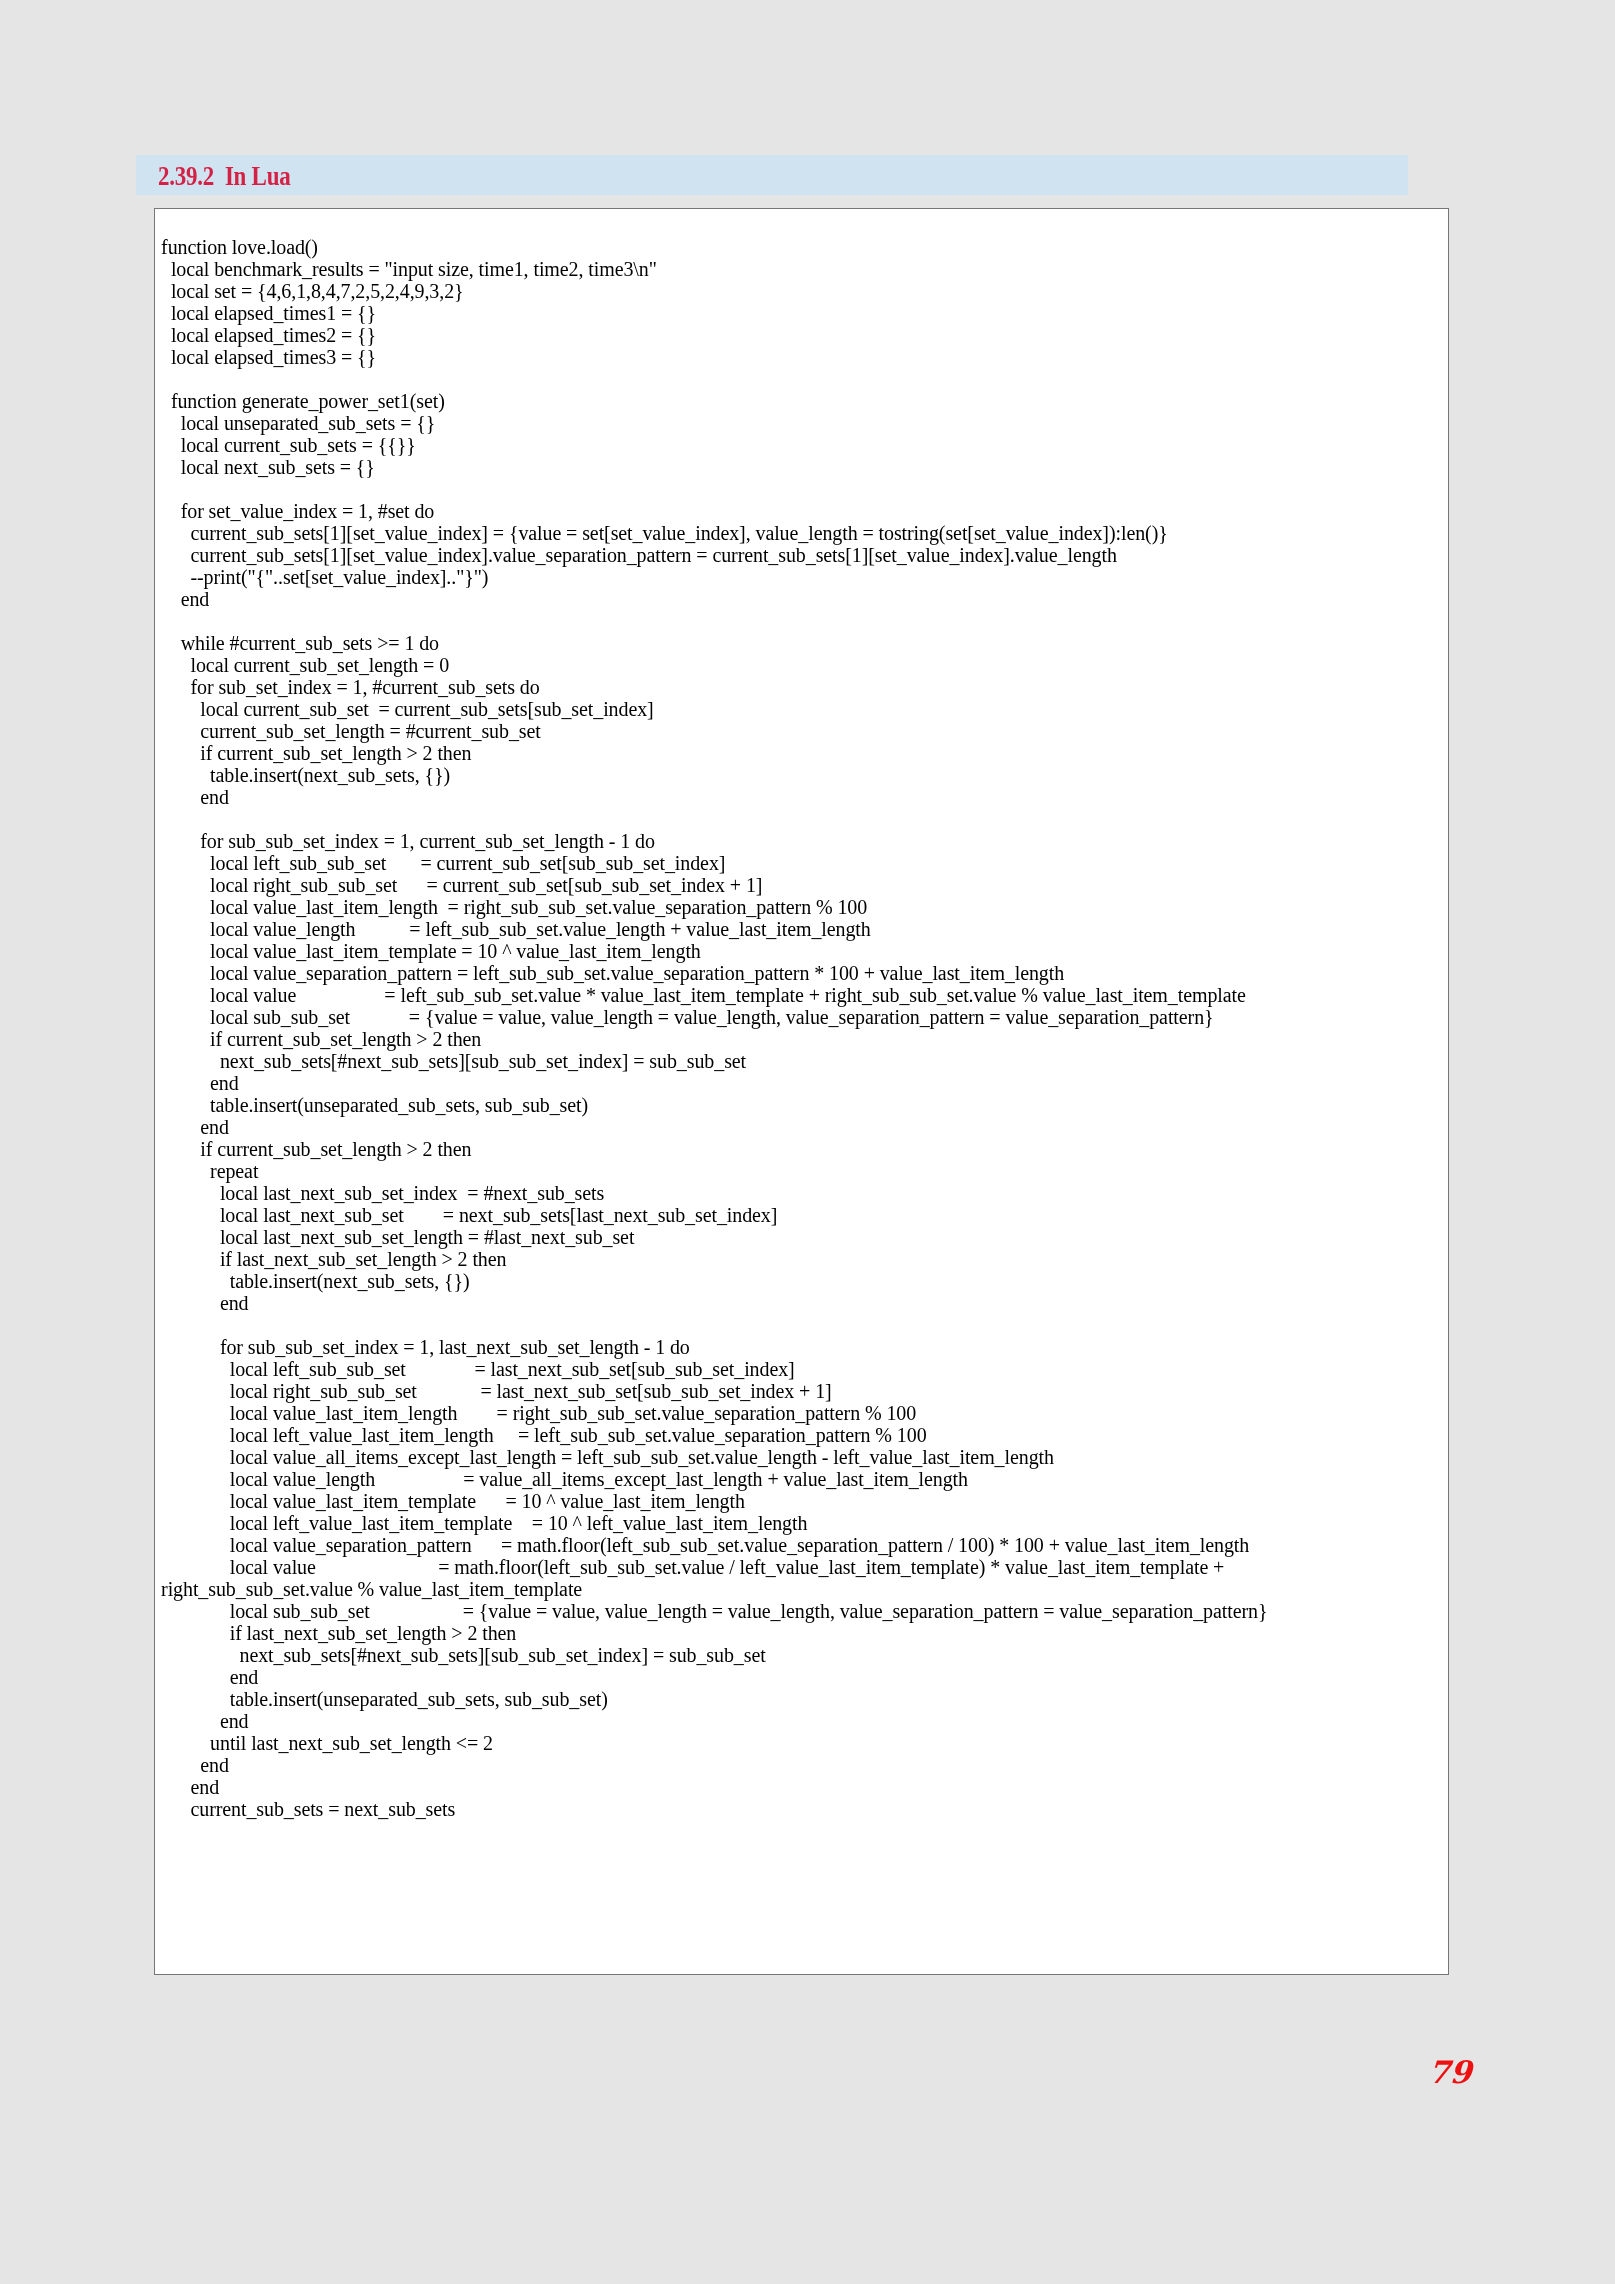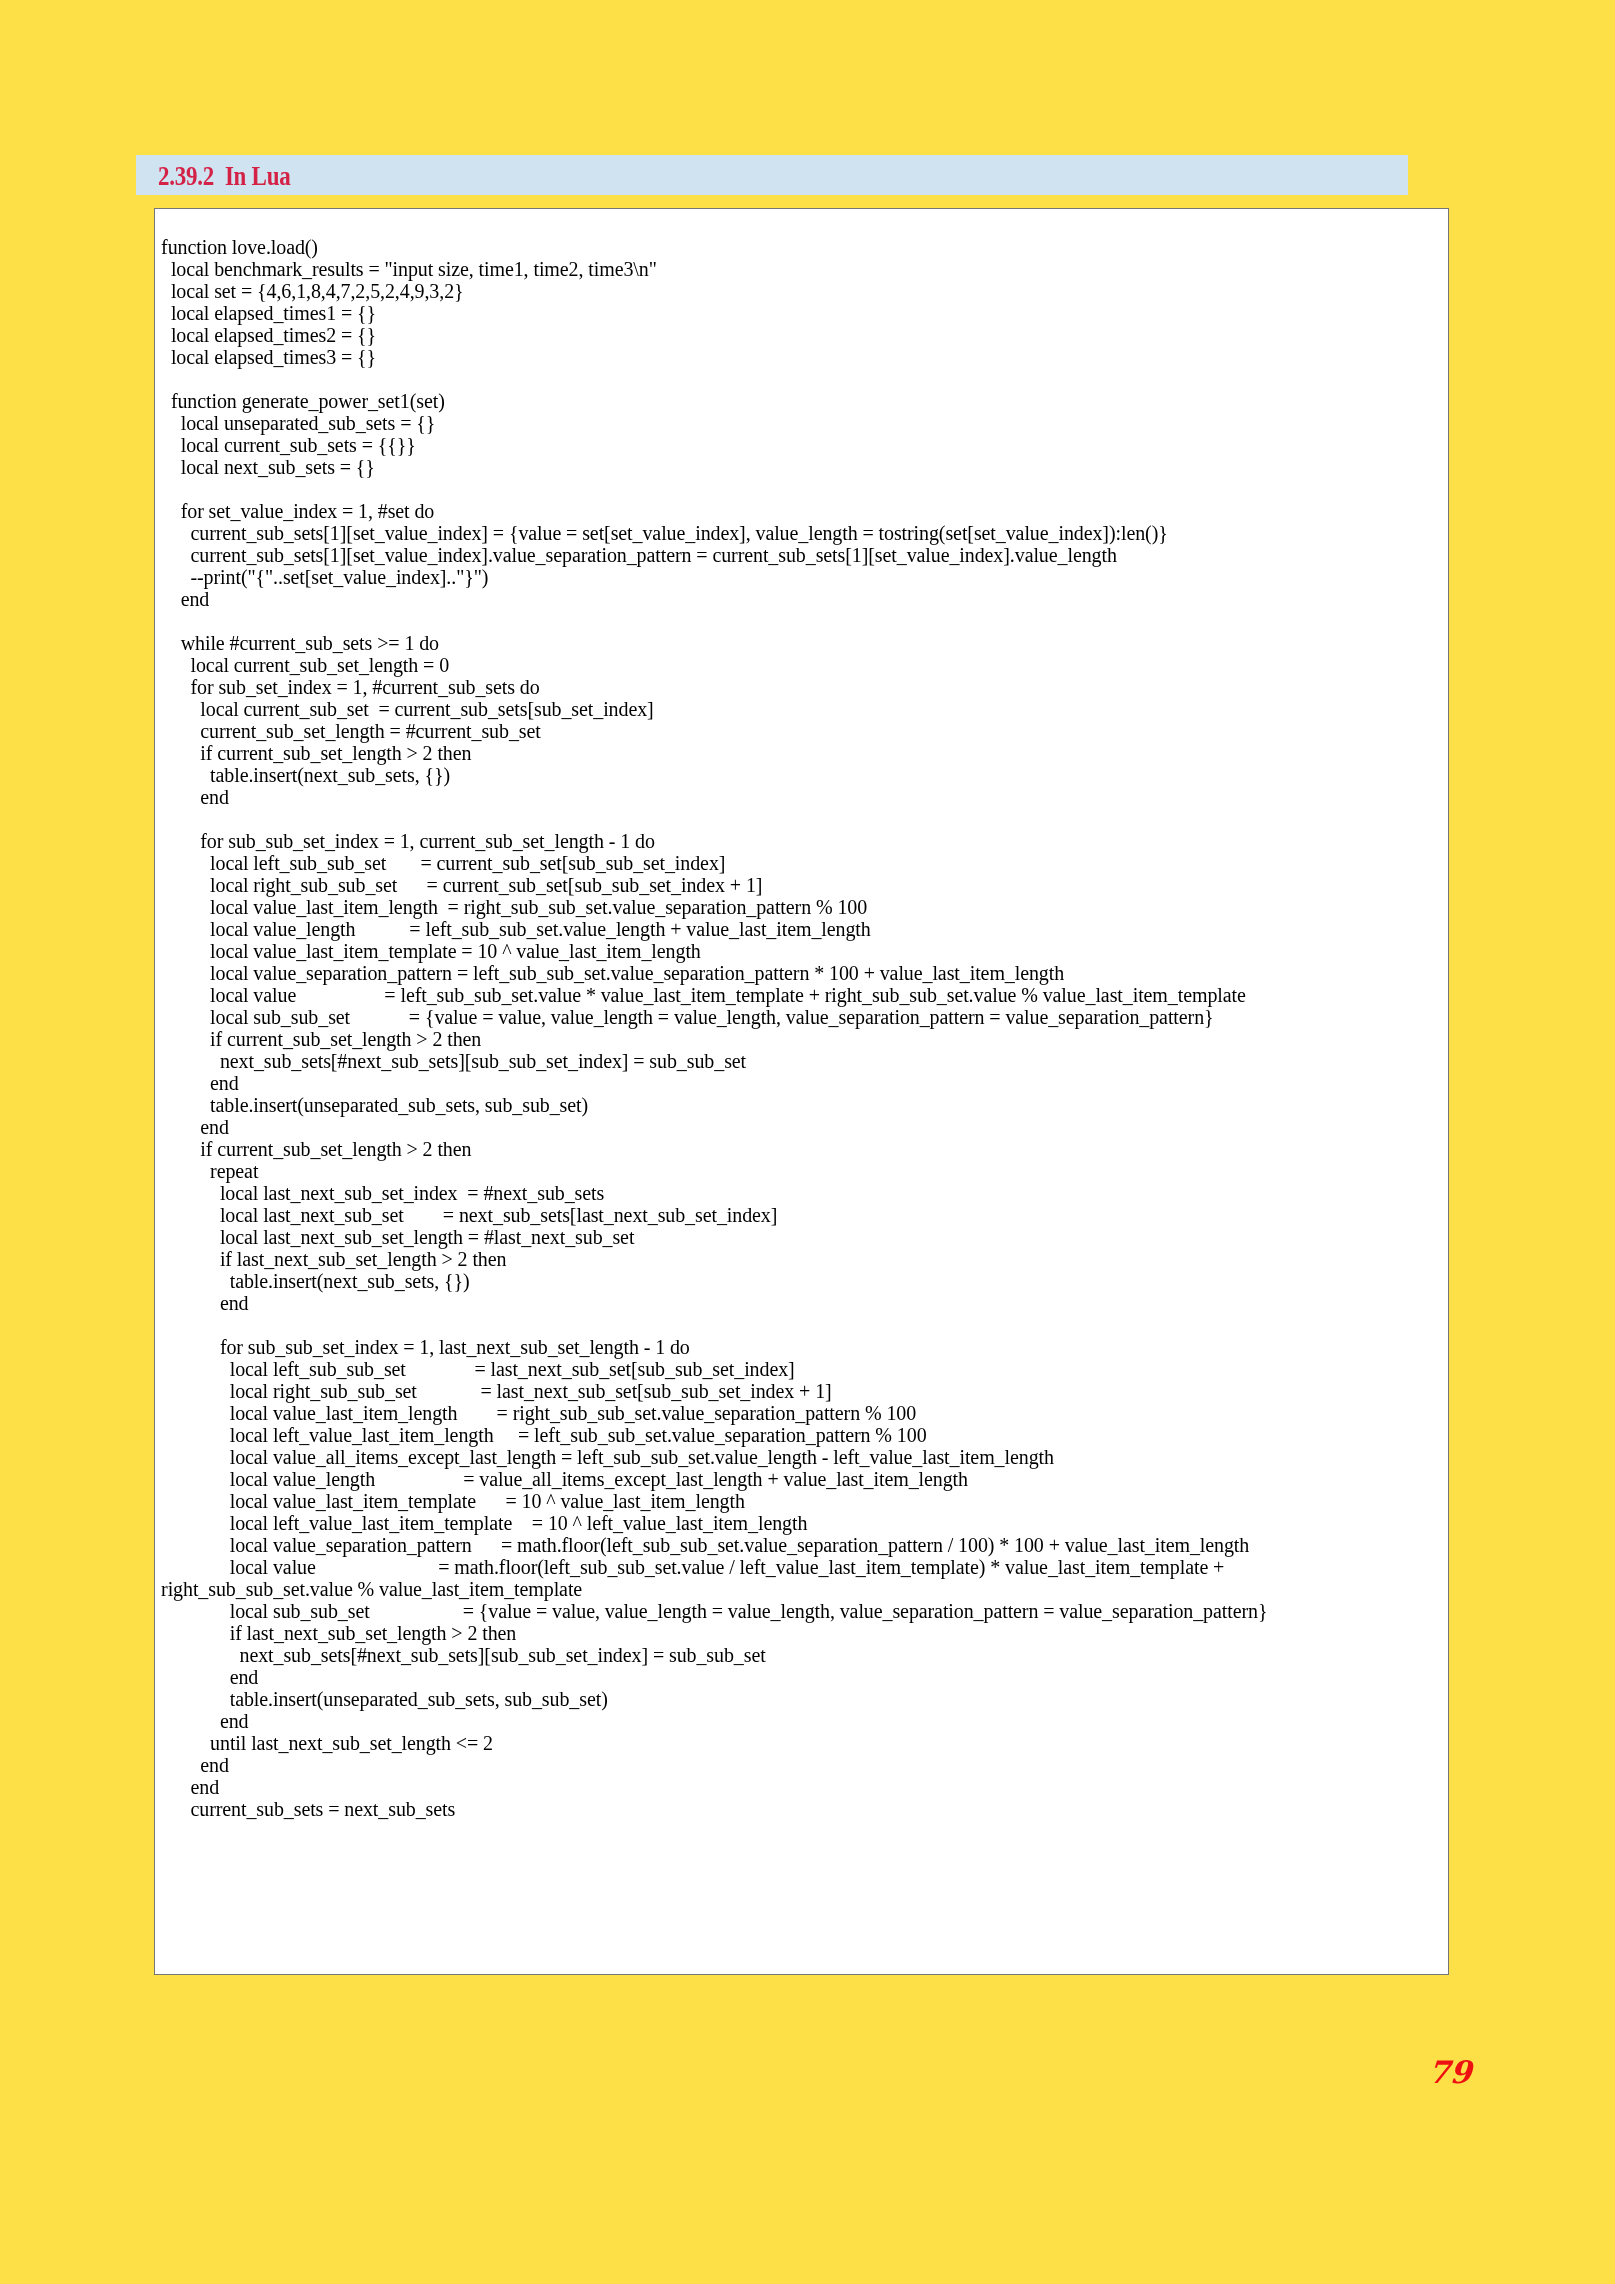--- a/index.html
+++ b/index.html
@@ -11,21 +11,21 @@
     width: 1616px;
     height: 2284px;
     position: relative;
     font-family: "Liberation Serif", "DejaVu Serif", serif;
     overflow: hidden;
   }
 
   .page {
     position: absolute;
     inset: 0;
-    background: #fde047;
+    background: #e5e5e5;
   }
 
   
   .heading-band {
     position: absolute;
     left: 136px;
     top: 155px;
     width: 1272px;
     height: 40px;
     background: #cfe3f1;

